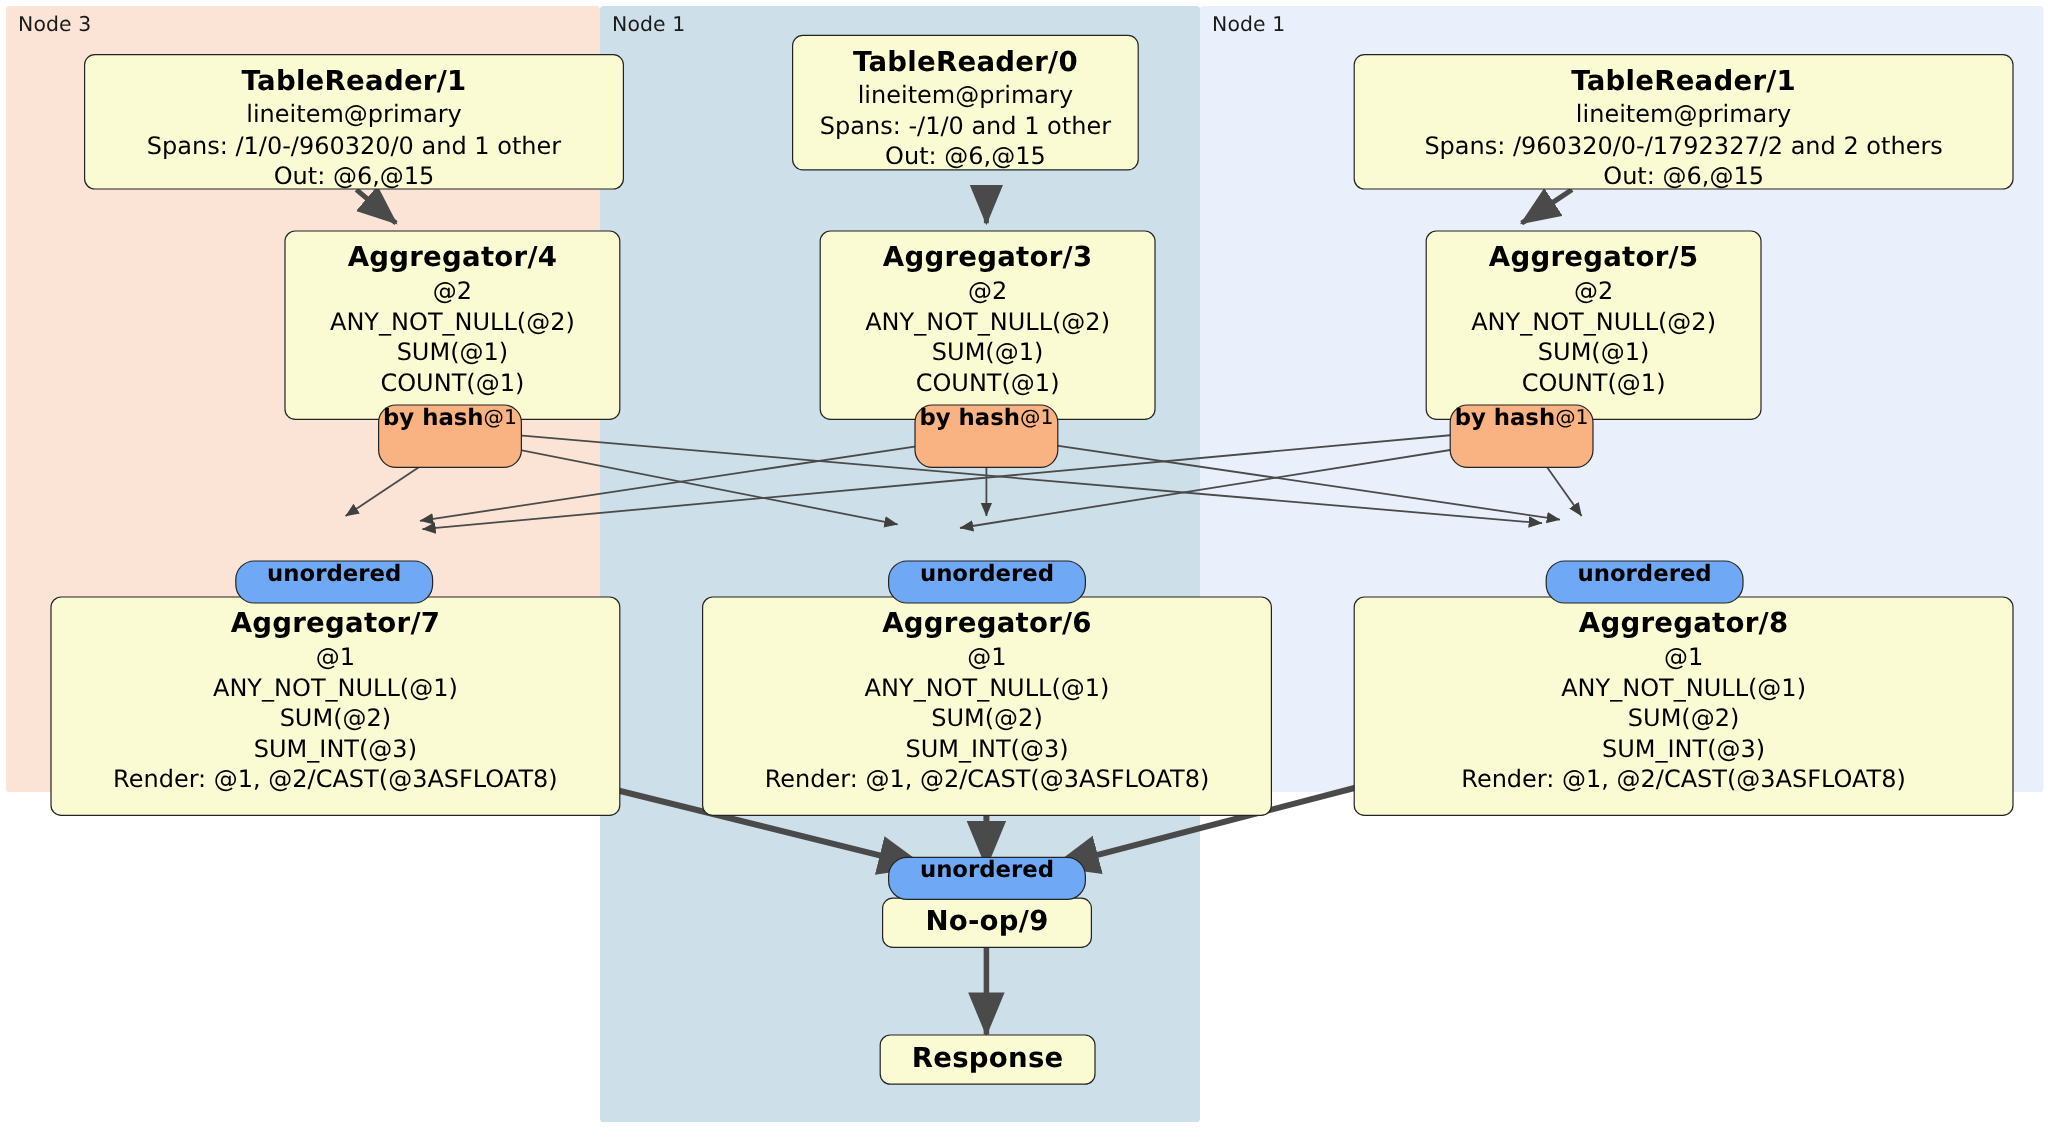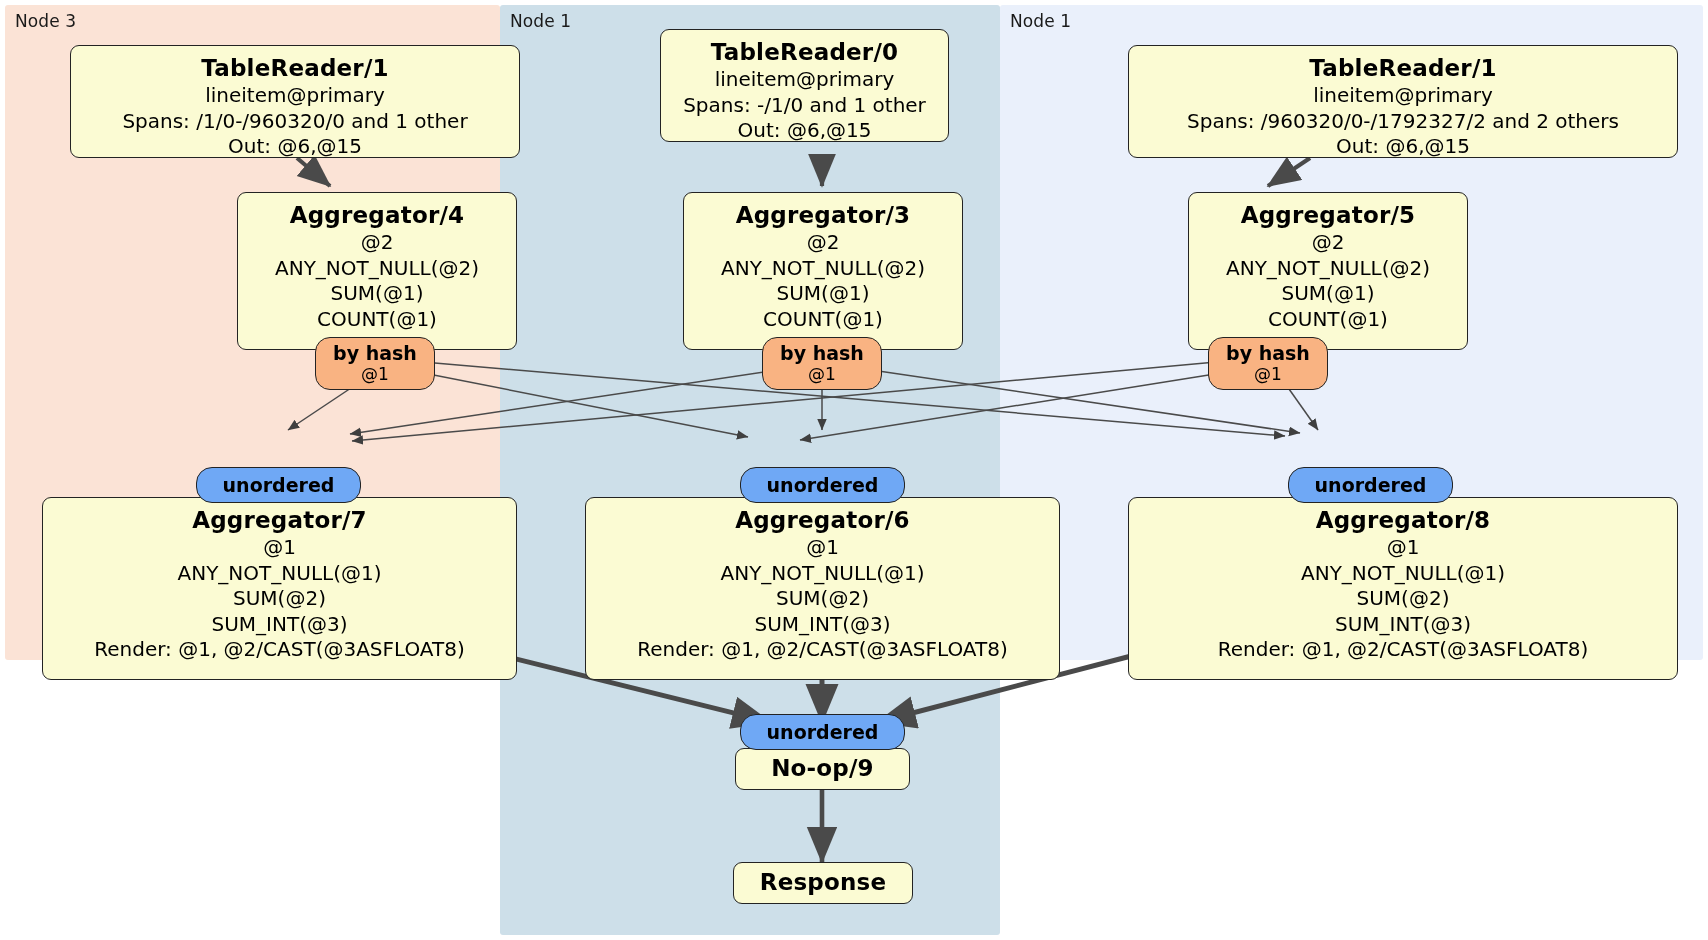--- a/index.html
+++ b/index.html
@@ -31,21 +31,21 @@
     padding-top:7px;
   }
   .proc .t{font-weight:bold;font-size:23px;line-height:30px;letter-spacing:0.2px;}
   .proc .l{font-size:20px;line-height:25.5px;}
 
   
   .pill{
     position:absolute;box-sizing:border-box;
     border:1.6px solid #232323;border-radius:14px;
     text-align:center;color:#000;z-index:6;
-    display:flex;flex-direction:column;justify-content:center;
+    display:flex;flex-direction:row;justify-content:center;
   }
   .pill.hash{background:#f9b382;border-radius:15px;}
   .pill.sync{background:#6fa8f5;border-radius:16px;}
   .pill .t{font-weight:bold;font-size:19px;line-height:21px;}
   .pill .s{font-size:17px;line-height:20px;}
 
   .z-top{z-index:8;}
 </style>
 </head>
 <body>

